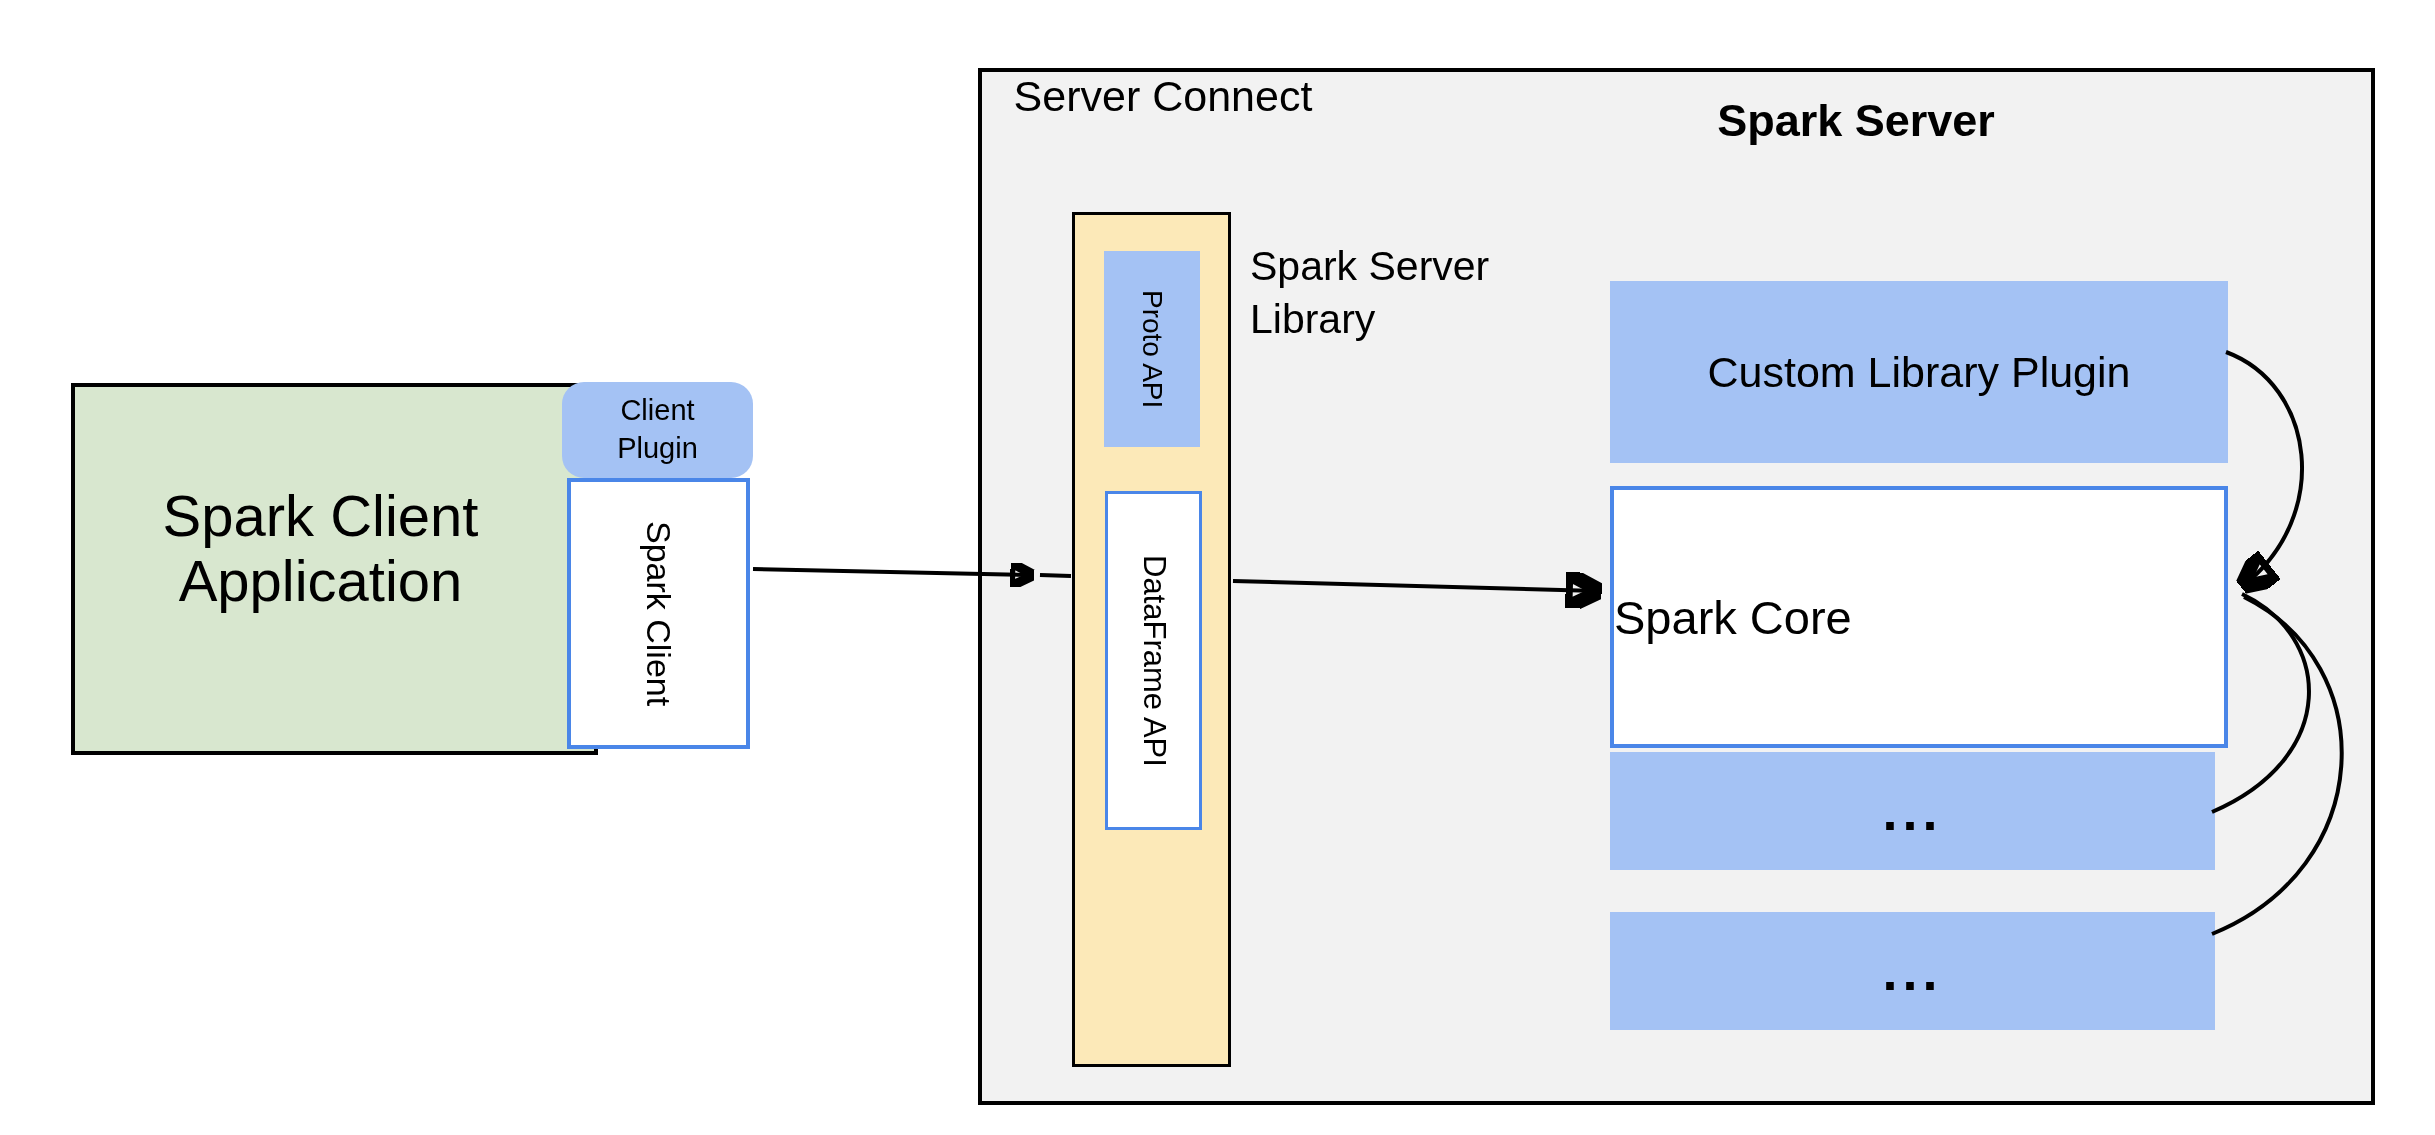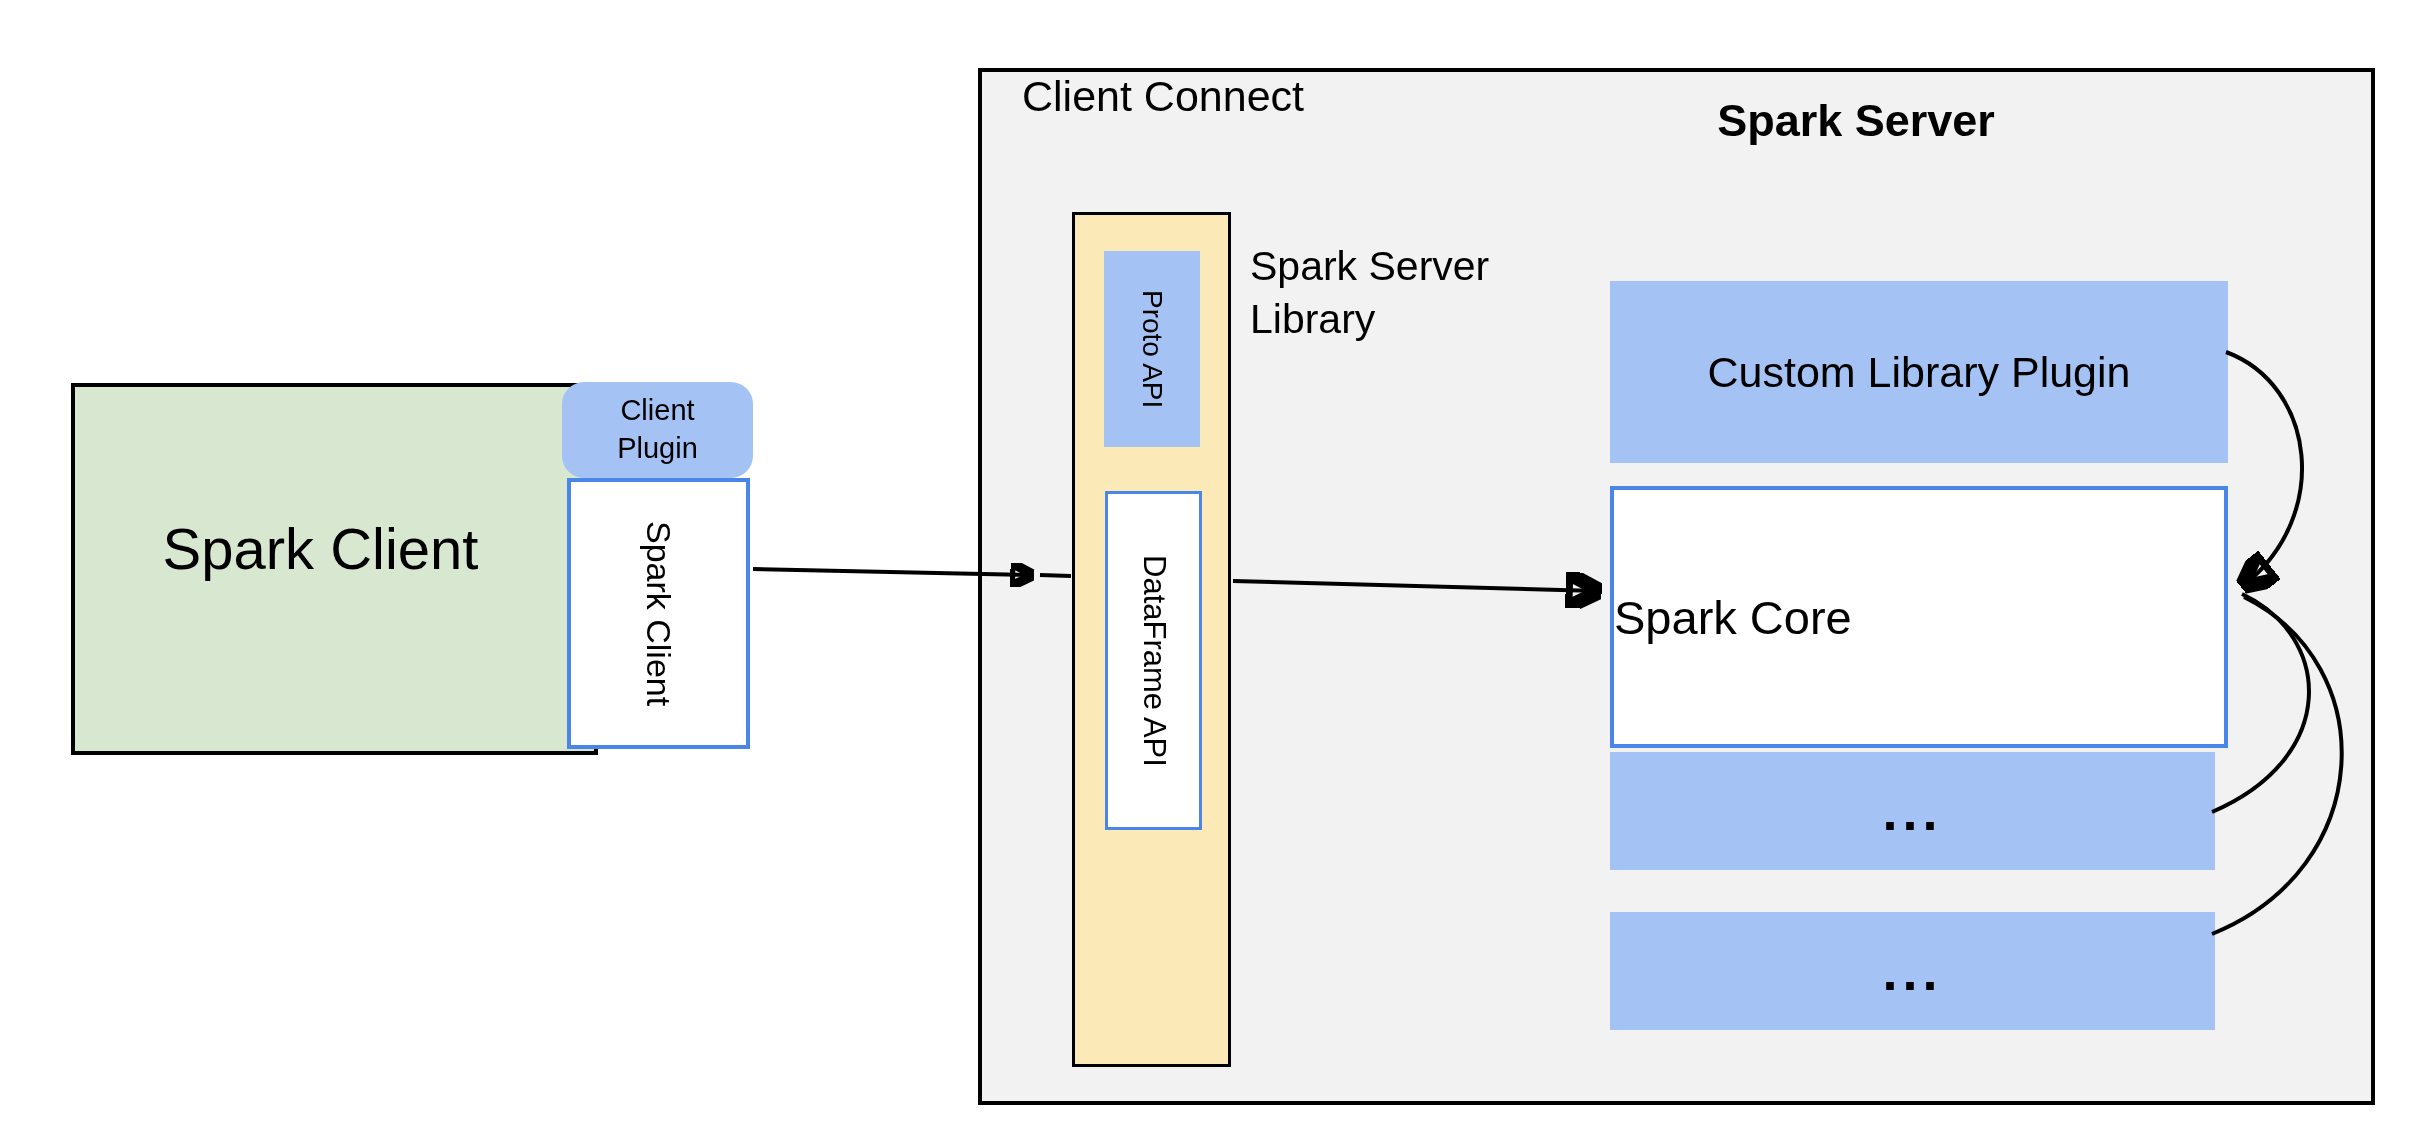--- a/index.html
+++ b/index.html
@@ -115,28 +115,29 @@
   .overlay path{fill:none;stroke:var(--black);stroke-width:4px;}
 </style>
 </head>
 <body>
 
 <div class="stage">
 
   <div class="abs gray-box"></div>
 
   <div class="abs connect-api-title">
-    <div>Client Connect</div>
+    <div>Server Connect</div>
   </div>
 
   <div class="abs server-title">Spark Server</div>
 
   <div class="abs green-box">
     <div class="green-label">
       <div>Spark Client</div>
+      <div>Application</div>
     </div>
   </div>
 
   <div class="abs client-package-box">
     <div>Client</div>
     <div>Plugin</div>
   </div>
 
   <div class="abs spark-client-box">
     <span class="vtext">Spark Client</span>

